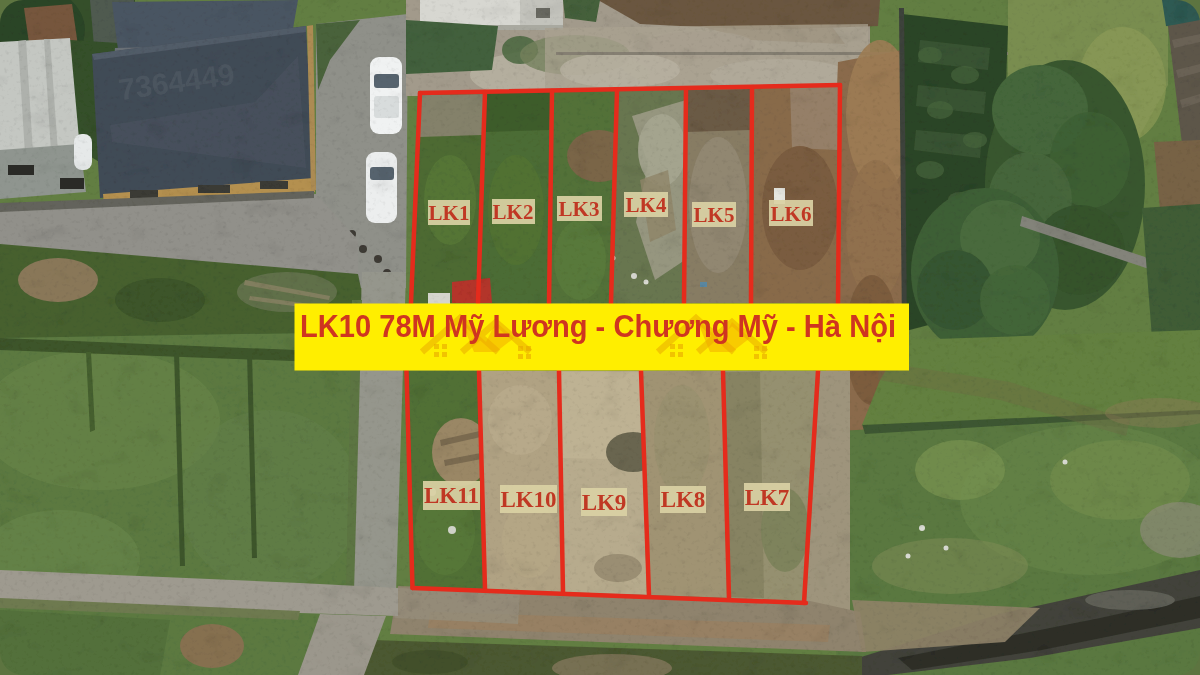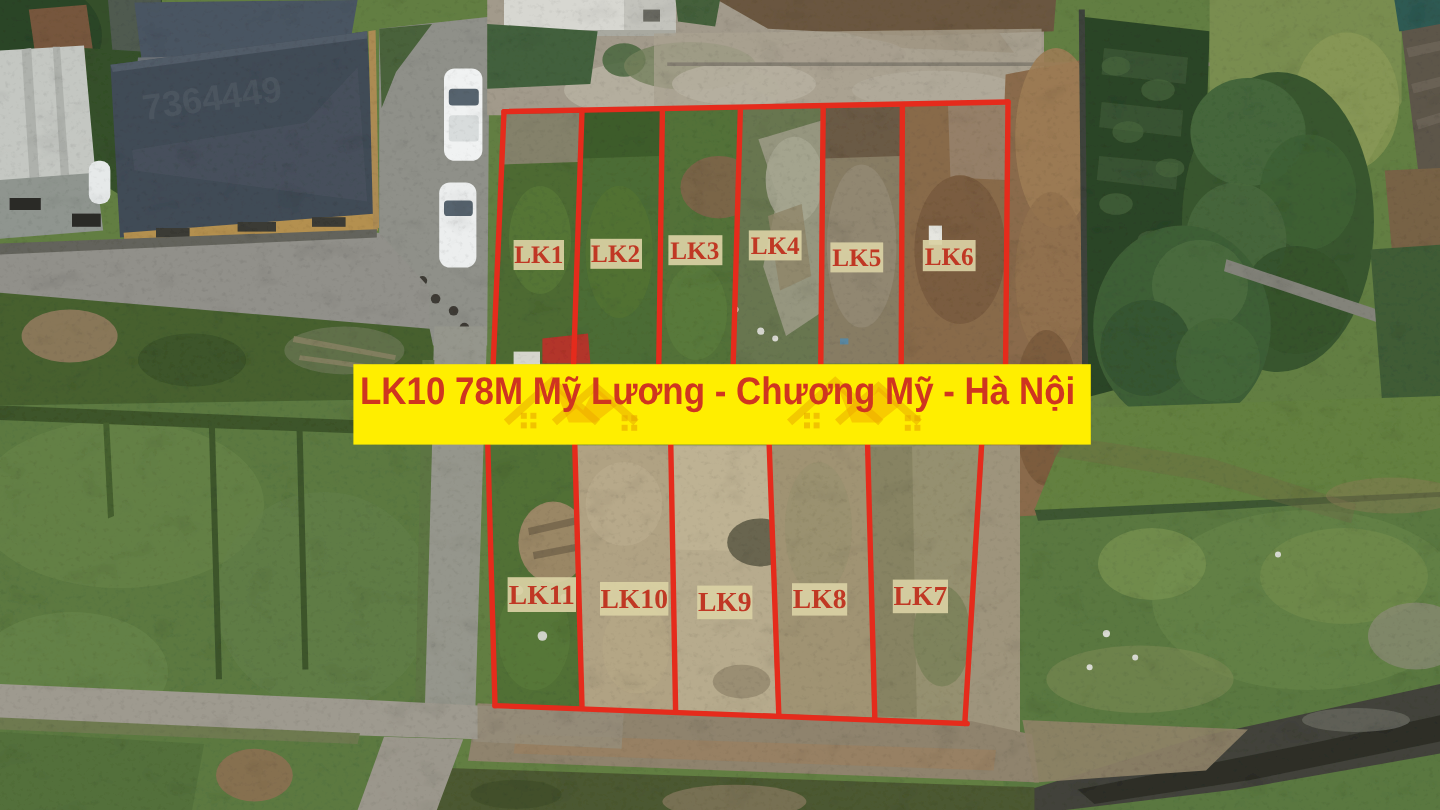--- a/index.html
+++ b/index.html
@@ -1,16 +1,16 @@
 <!DOCTYPE html>
 <html><head>
 <meta charset="utf-8">
 <style>
 html,body{margin:0;padding:0;background:#5d7440;}
-#stage{position:relative;width:1200px;height:675px;overflow:hidden;font-family:"Liberation Sans",sans-serif;}
+#stage{position:relative;width:1200px;height:675px;overflow:hidden;font-family:"Liberation Sans",sans-serif;border-radius:23px;}
 </style>
 </head>
 <body>
 <div id="stage">
 <svg width="1200" height="675" viewBox="0 0 1200 675">
 <defs>
 <filter id="coarse" x="-2%" y="-2%" width="104%" height="104%">
   <feTurbulence type="fractalNoise" baseFrequency="0.035 0.045" numOctaves="4" seed="9" result="n"></feTurbulence>
   <feColorMatrix in="n" type="saturate" values="0" result="g"></feColorMatrix>
   <feComponentTransfer in="g" result="gg">

